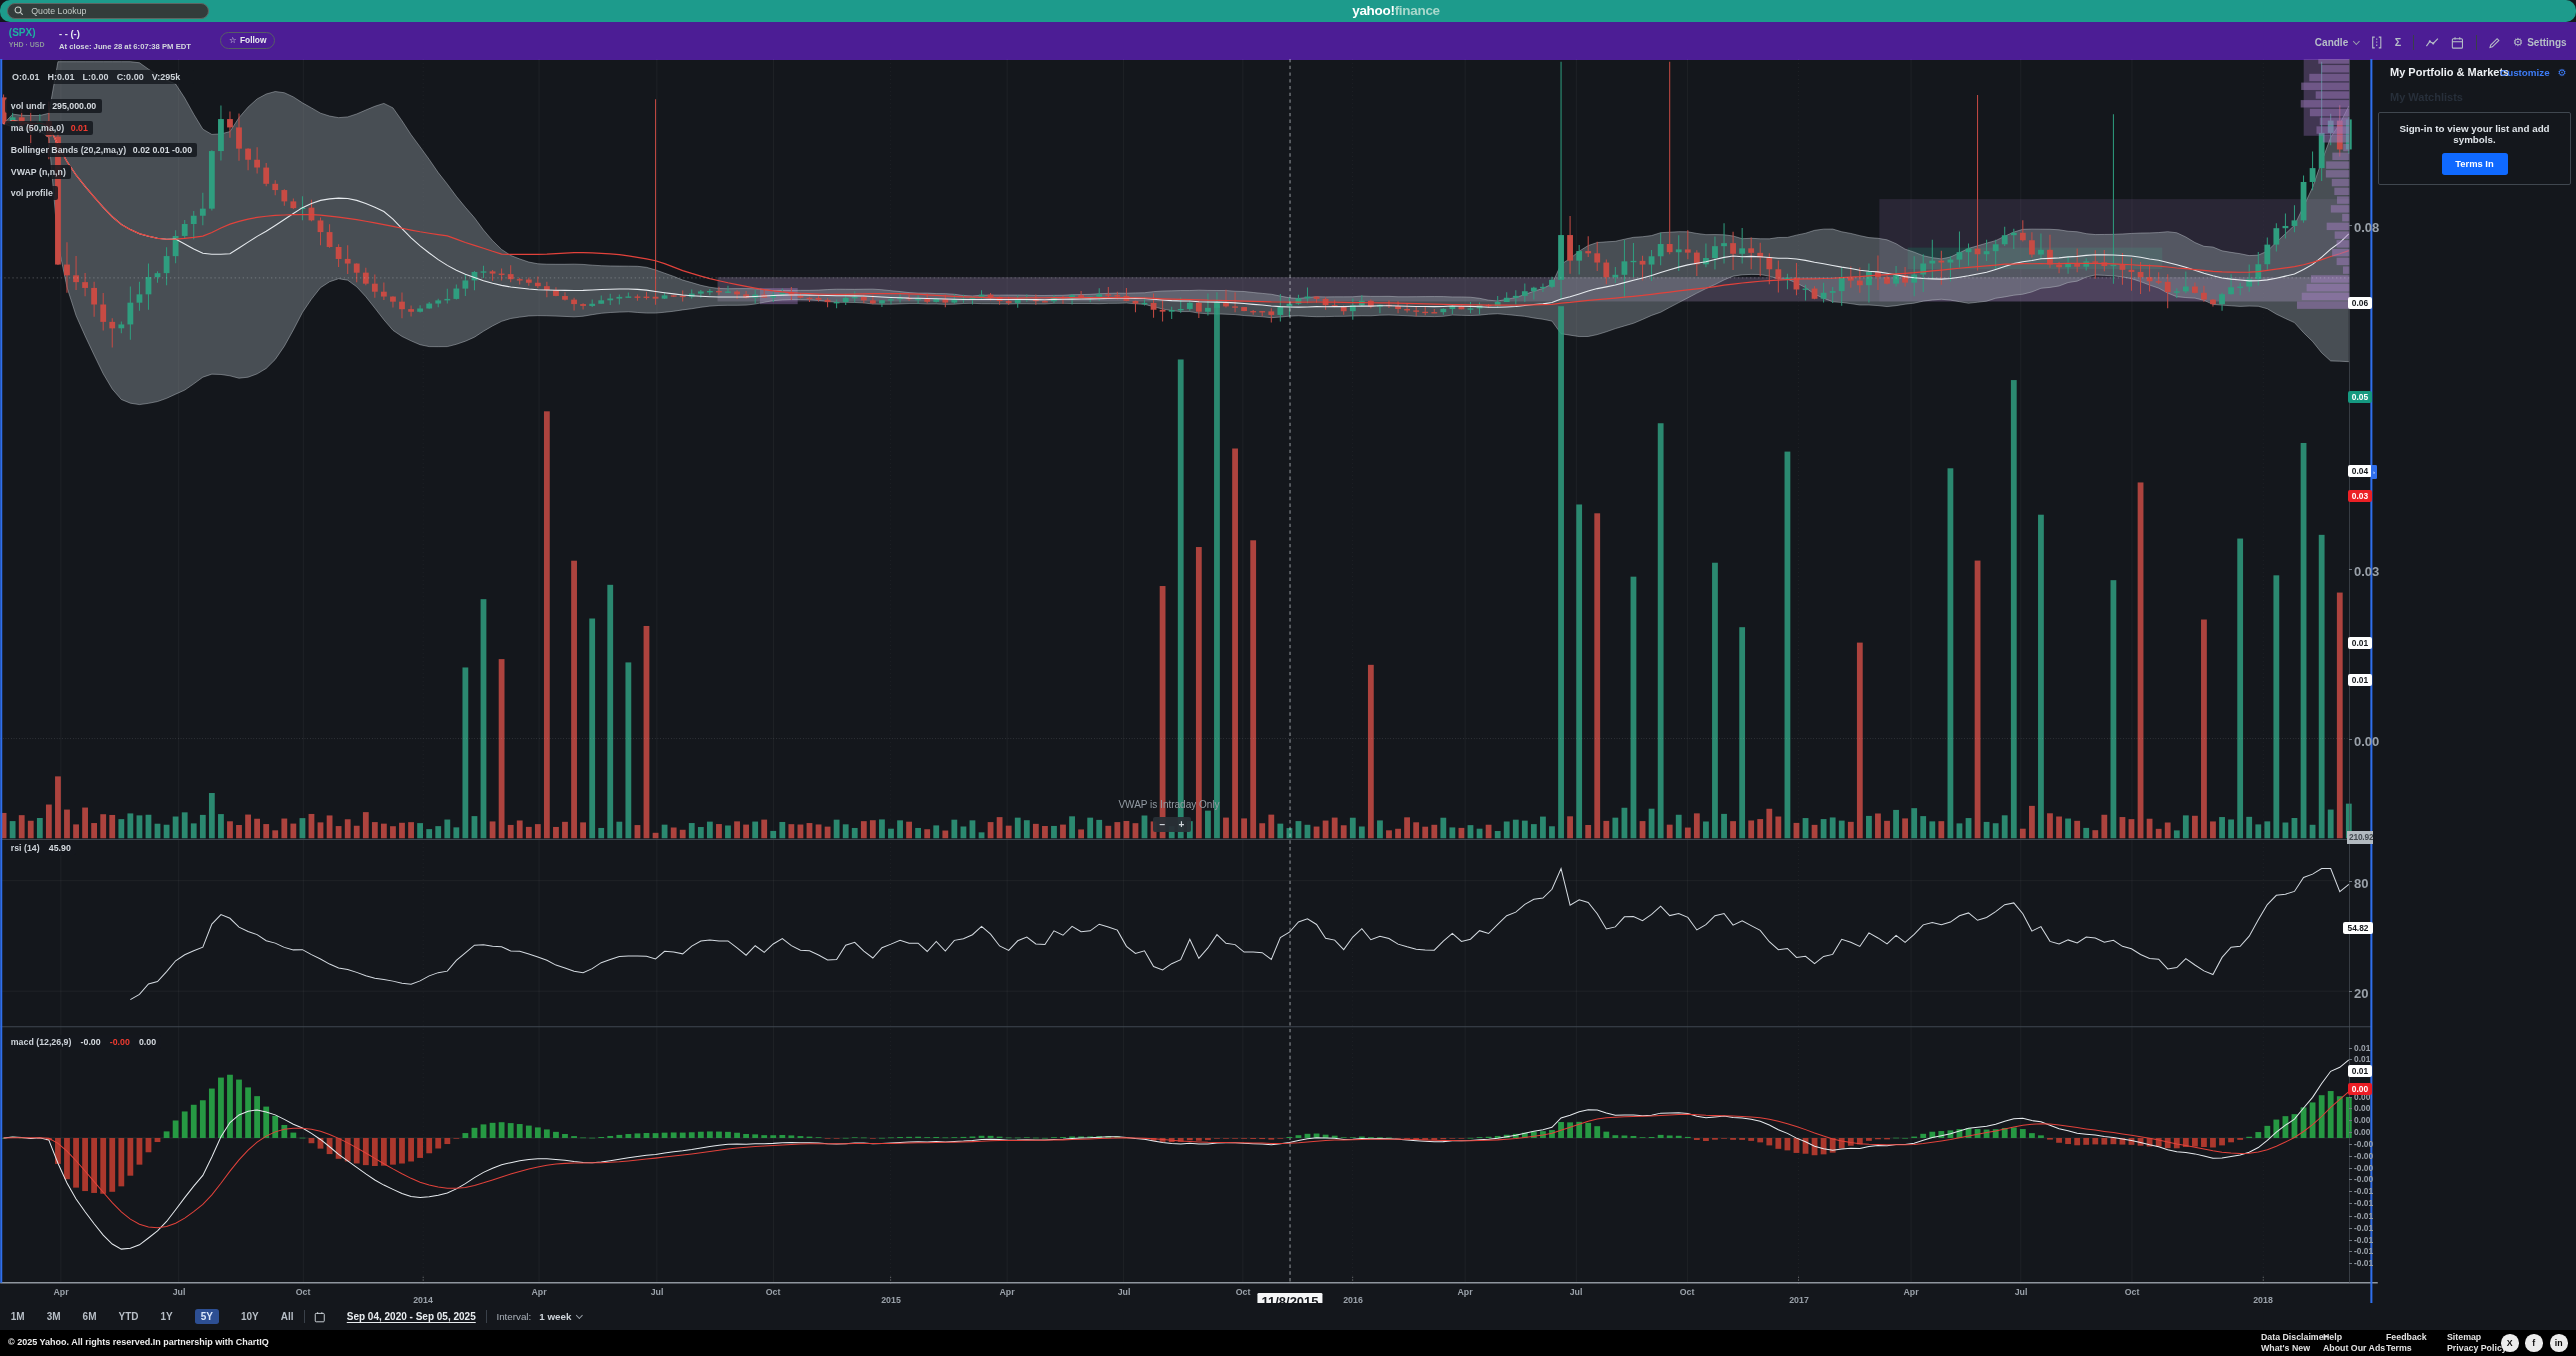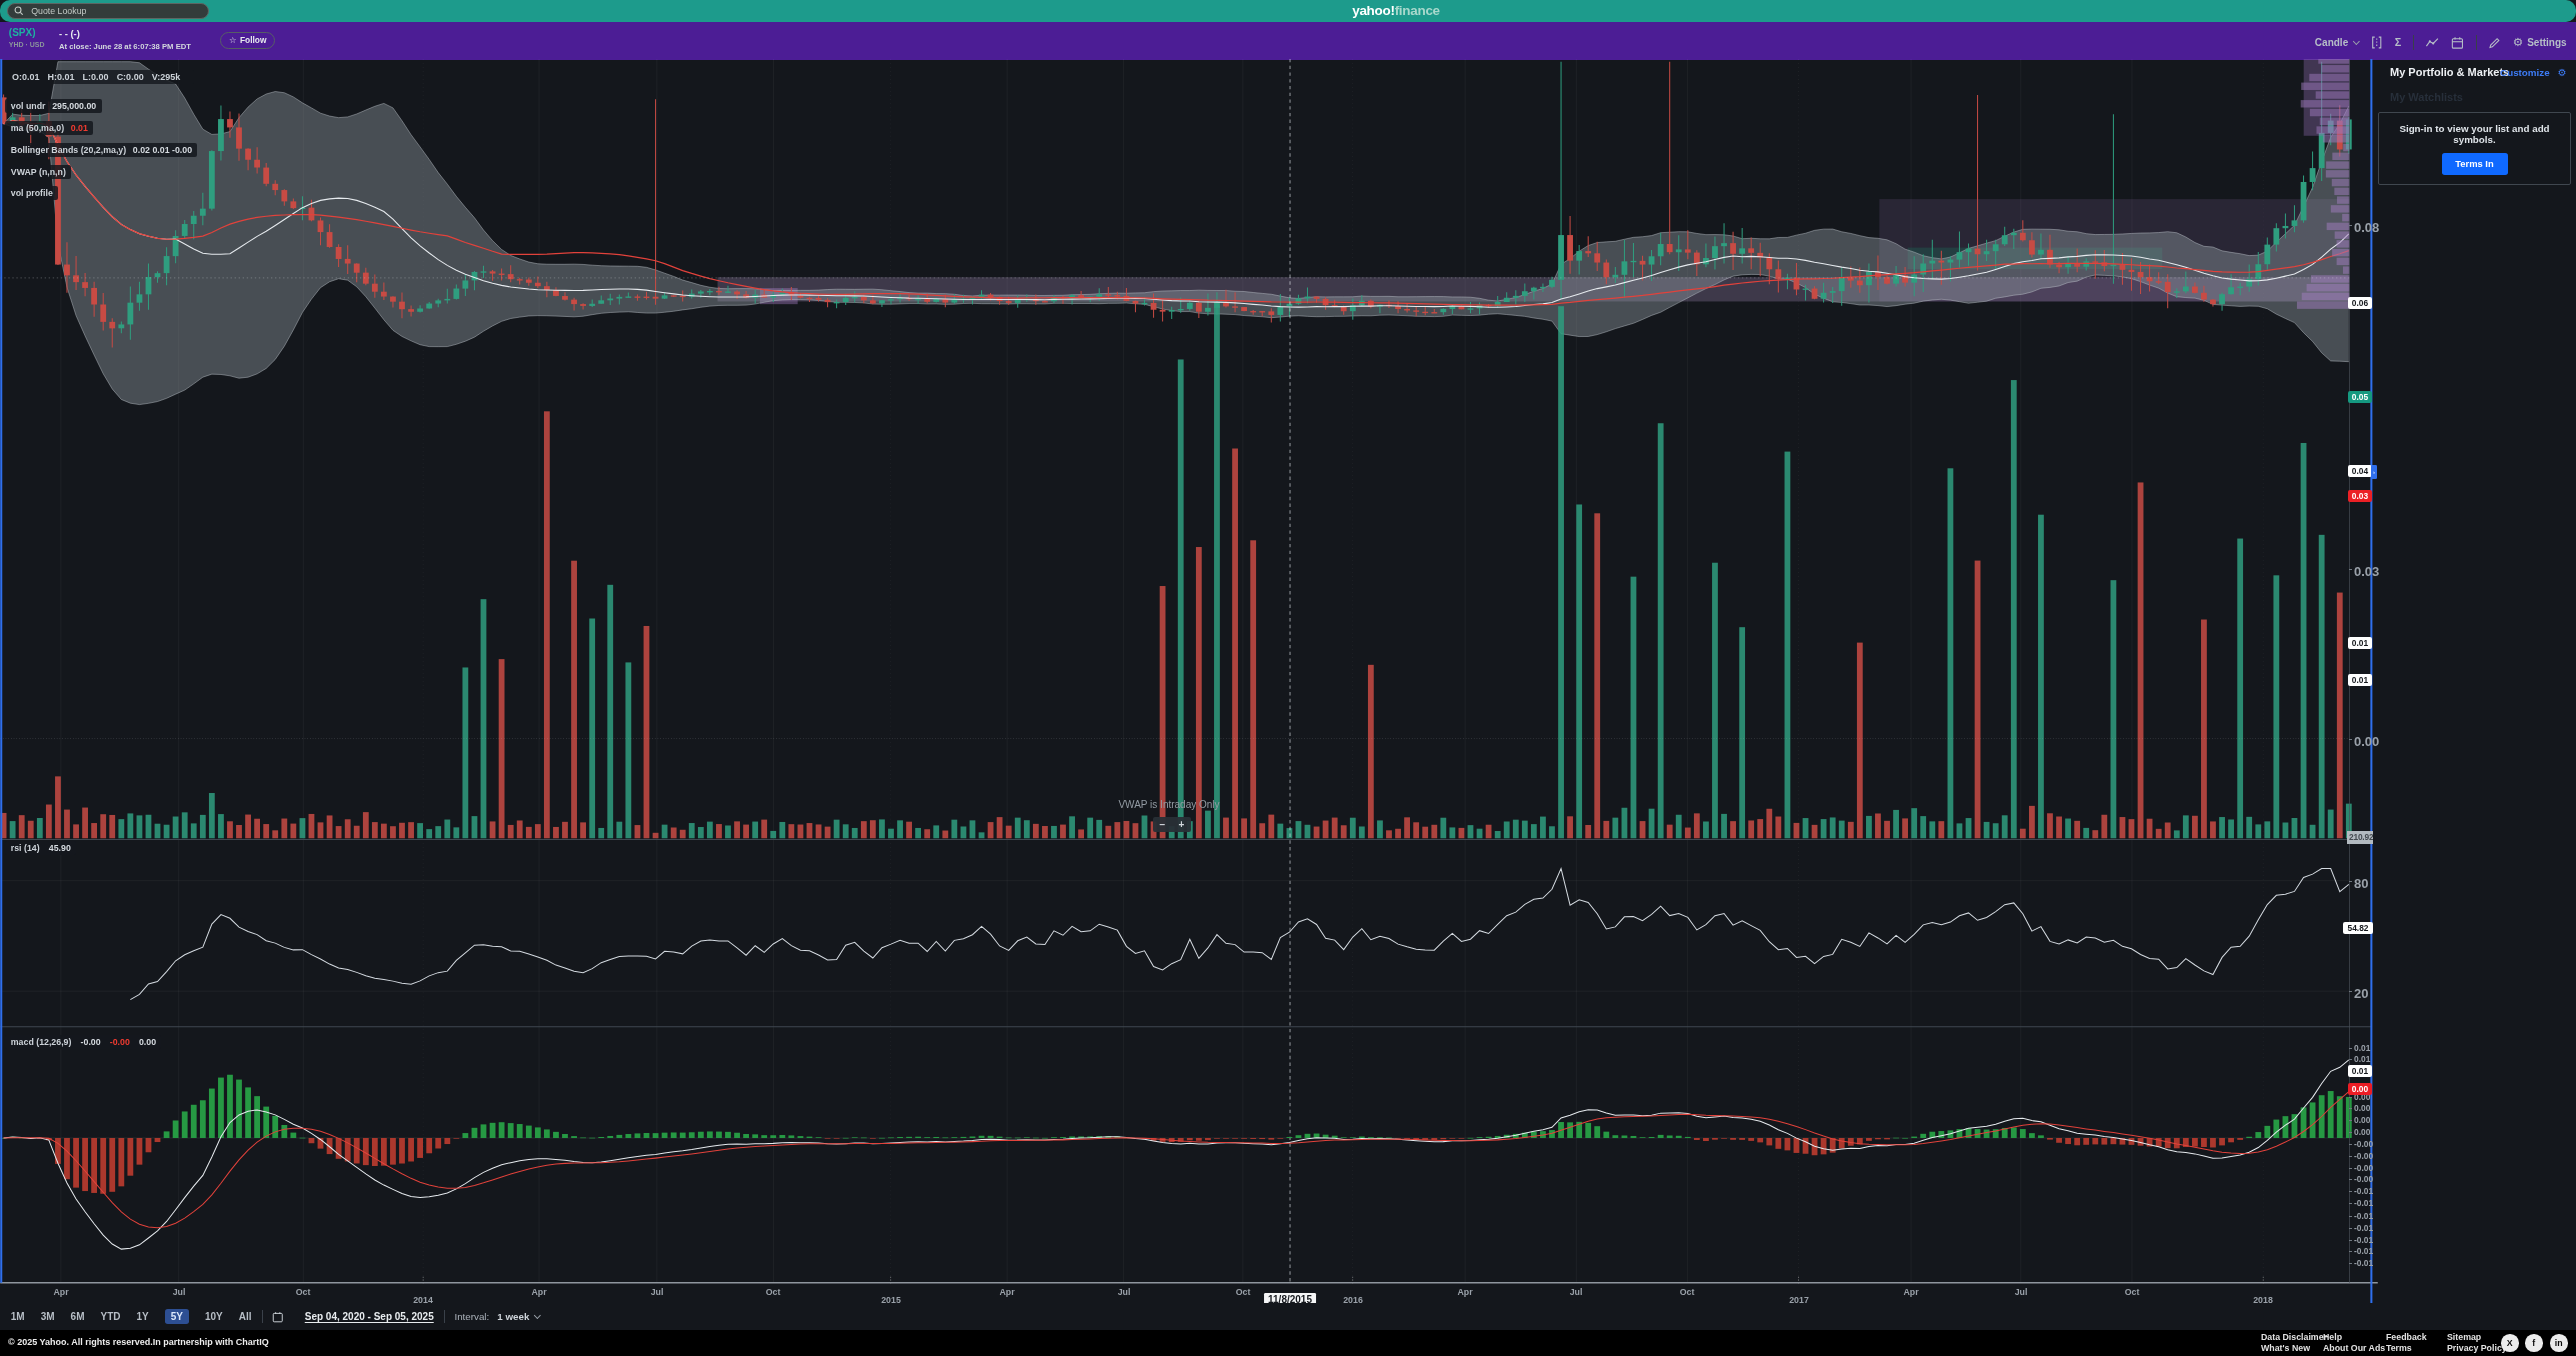--- a/index.html
+++ b/index.html
@@ -54,38 +54,38 @@
   .ax-tick::before{content:"";position:absolute;left:-5.4px;top:5.4px;width:3.4px;height:0.7px;background:#707880;}
   .ax-badge{position:absolute;height:12px;border-radius:2px;font-size:8.4px;font-weight:700;
     display:flex;align-items:center;justify-content:center;}
   .ax-tab{position:absolute;left:2371px;width:6px;height:13.5px;background:#2f6fed;border-radius:1.3px;
     color:#fff;font-size:6px;display:flex;align-items:center;justify-content:center;}
   .vol-badge{position:absolute;left:2347px;top:831px;width:25.6px;height:12.8px;background:#b3bac0;color:#454b51;
     font-size:8.4px;font-weight:700;line-height:12.8px;padding-left:2px;overflow:hidden;white-space:nowrap;letter-spacing:-0.2px;}
   .x-month{position:absolute;top:1287px;transform:translateX(-50%);font-size:8.8px;font-weight:600;color:#9aa1a9;}
   .x-year{position:absolute;top:1295px;transform:translateX(-50%);font-size:8.8px;font-weight:600;color:#9aa1a9;}
   .x-marker{position:absolute;top:1293px;transform:translateX(-50%);background:#f5f6f7;color:#15181d;
-    font-size:10px;font-weight:700;padding:1.3px 4px;border-radius:1.3px;}
+    font-size:13px;font-weight:700;padding:1.3px 4px;border-radius:1.3px;}
 
   
   .side-panel{position:absolute;left:2378px;top:59px;width:198px;height:1244px;}
   .sp-title{position:absolute;left:12px;top:7.4px;font-size:11px;font-weight:800;color:#eef1f4;white-space:nowrap;}
   .sp-customize{position:absolute;right:9.4px;top:8px;font-size:9.8px;font-weight:600;color:#3d7bf5;
     display:flex;align-items:center;gap:8px;}
   .sp-watchlists{position:absolute;left:12px;top:32px;font-size:11px;font-weight:800;color:#272f3a;}
   .signin-box{position:absolute;left:0px;top:53px;width:193px;height:73px;border:0.7px solid #40474f;border-radius:2px;
     display:flex;flex-direction:column;align-items:center;justify-content:center;gap:8px;padding:0 9.4px;}
   .signin-text{font-size:9.8px;font-weight:700;color:#dfe4e9;text-align:center;}
   .signin-btn{width:66px;height:22px;background:#0f69ff;border:none;border-radius:2.7px;color:#ffffff;
     font-size:9.4px;font-weight:700;}
 
   
   .range-bar{position:absolute;left:0;top:1303px;width:2576px;height:27px;background:#14171c;
     display:flex;align-items:center;padding-left:10.8px;}
-  .ranges{display:flex;align-items:center;gap:16px;}
+  .ranges{display:flex;align-items:center;gap:22px;}
   .range-item{font-size:10px;font-weight:700;color:#b7bec6;}
   .range-item.selected{background:#2d4f93;color:#dbe7fb;padding:2px 6px;border-radius:2.7px;}
   .rb-sep{width:0.7px;height:13.5px;background:#3a414a;margin:0 10px;}
   .date-range{font-size:10px;font-weight:700;color:#e8ecef;text-decoration:underline;text-underline-offset:2px;margin-left:21px;}
   .interval-label{font-size:9.8px;color:#aab1b9;}
   .interval-value{font-size:9.8px;font-weight:600;color:#ced4da;margin-left:8px;margin-right:4px;}
 
   
   .footer{position:absolute;left:0;top:1330px;width:2576px;height:25.6px;background:#000000;}
   .copyright{position:absolute;left:8px;top:6.7px;font-size:9px;font-weight:600;color:#ececec;}

